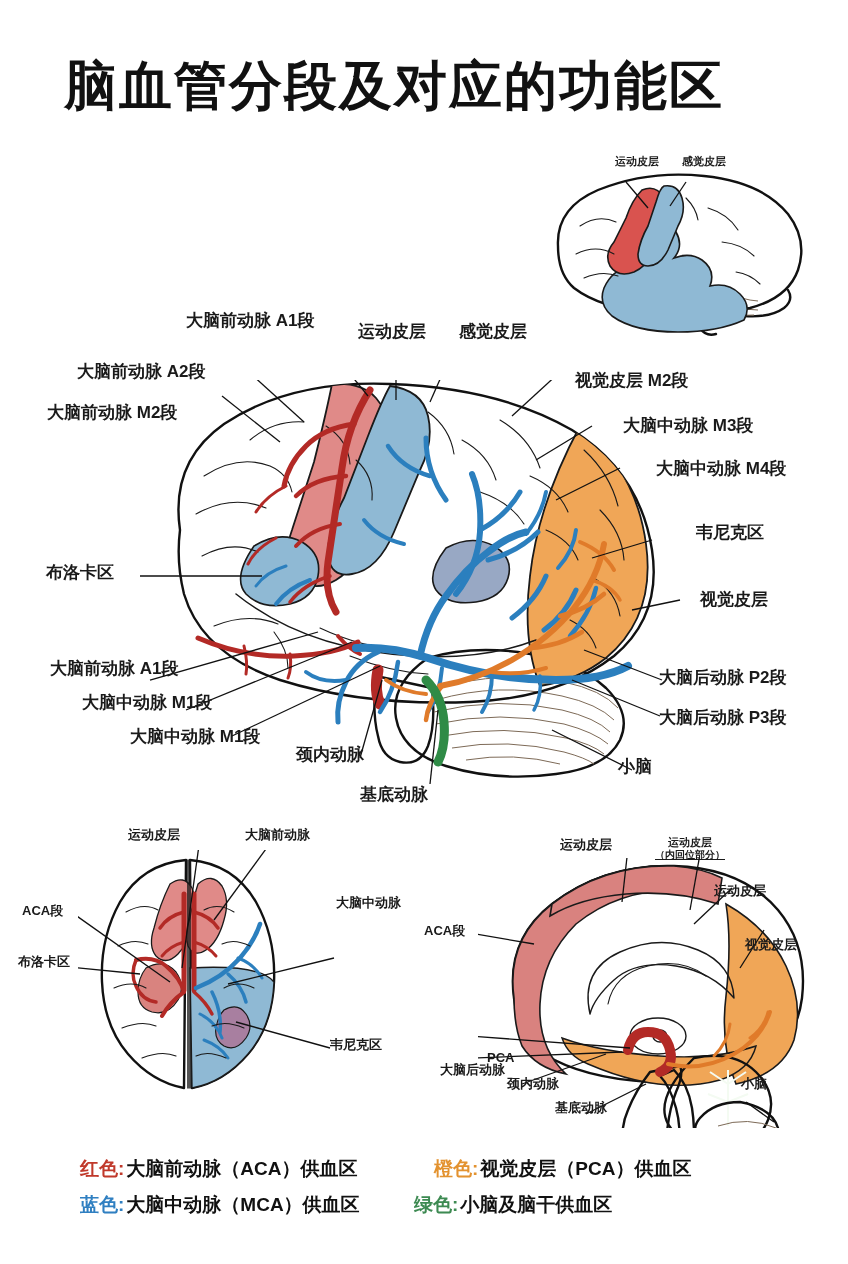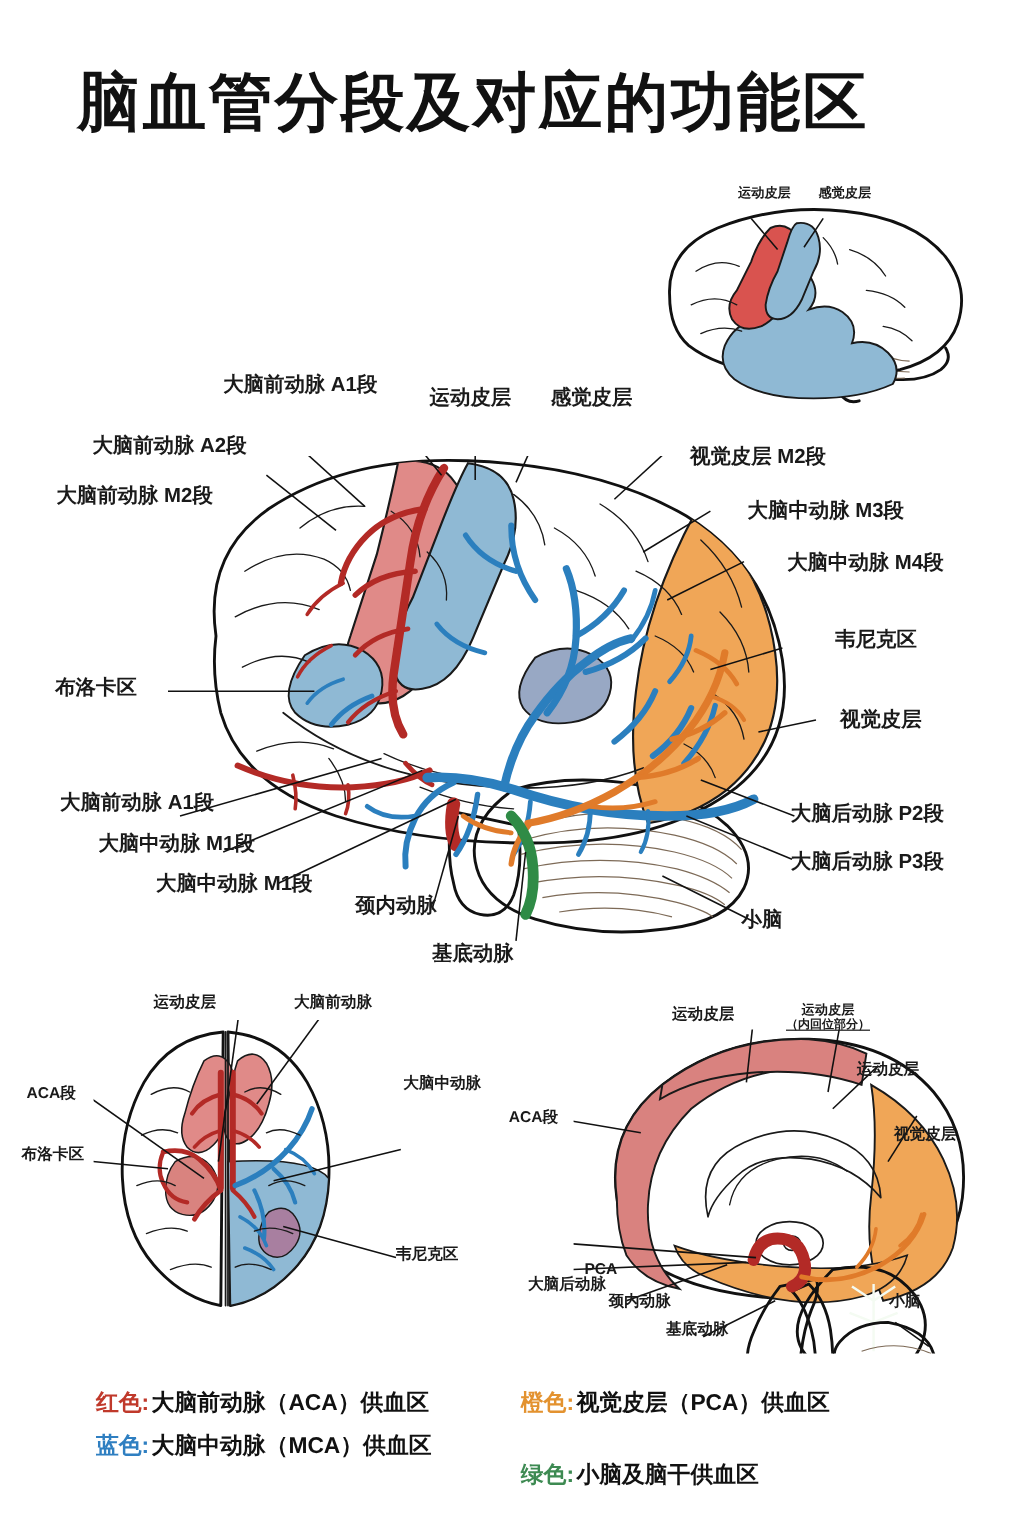--- a/index.html
+++ b/index.html
@@ -373,18 +373,18 @@
   <div class="legend">
     <div class="legrow" style="left:80px;top:8px;">
       <span class="legkey k-red">红色:</span><span class="legtxt">大脑前动脉（ACA）供血区</span>
     </div>
     <div class="legrow" style="left:80px;top:44px;">
       <span class="legkey k-blue">蓝色:</span><span class="legtxt">大脑中动脉（MCA）供血区</span>
     </div>
     <div class="legrow" style="left:434px;top:8px;">
       <span class="legkey k-orange">橙色:</span><span class="legtxt">视觉皮层（PCA）供血区</span>
     </div>
-    <div class="legrow" style="left:434px;top:44px;margin-top:24px;">
+    <div class="legrow" style="left:414px;top:44px;">
       <span class="legkey k-green">绿色:</span><span class="legtxt">小脑及脑干供血区</span>
     </div>
   </div>
 
 </div>
 
 </body></html>

